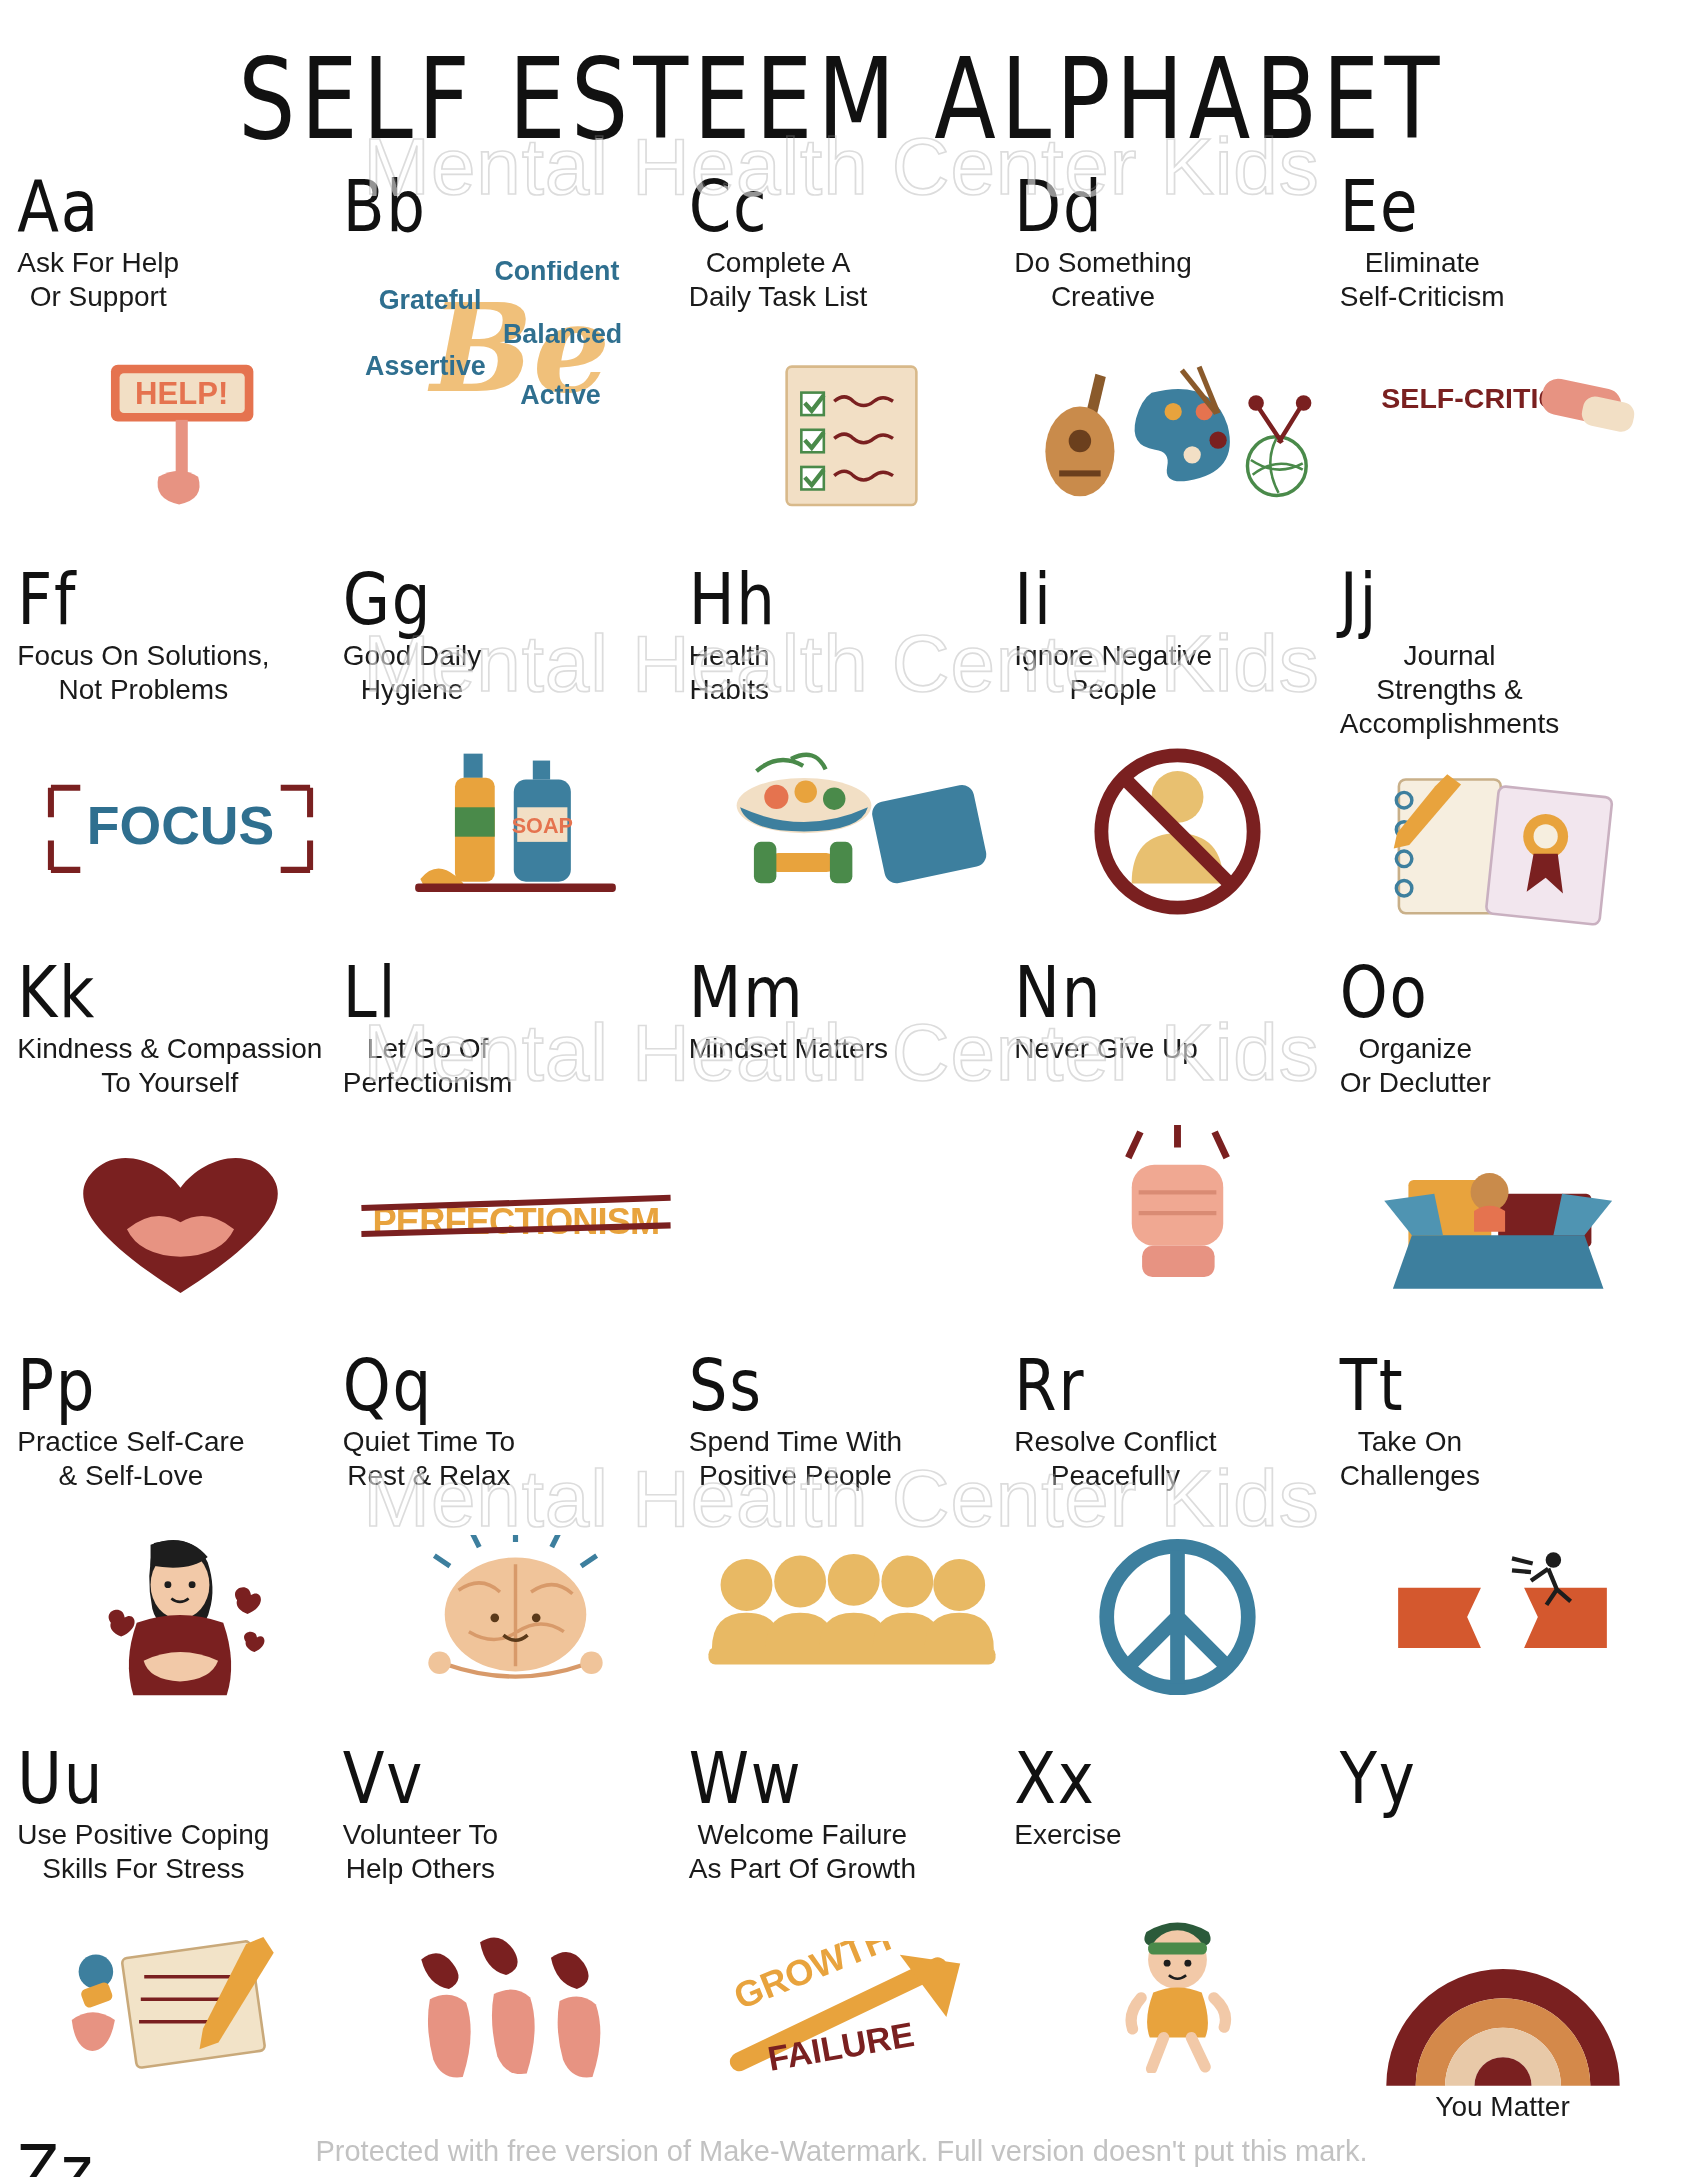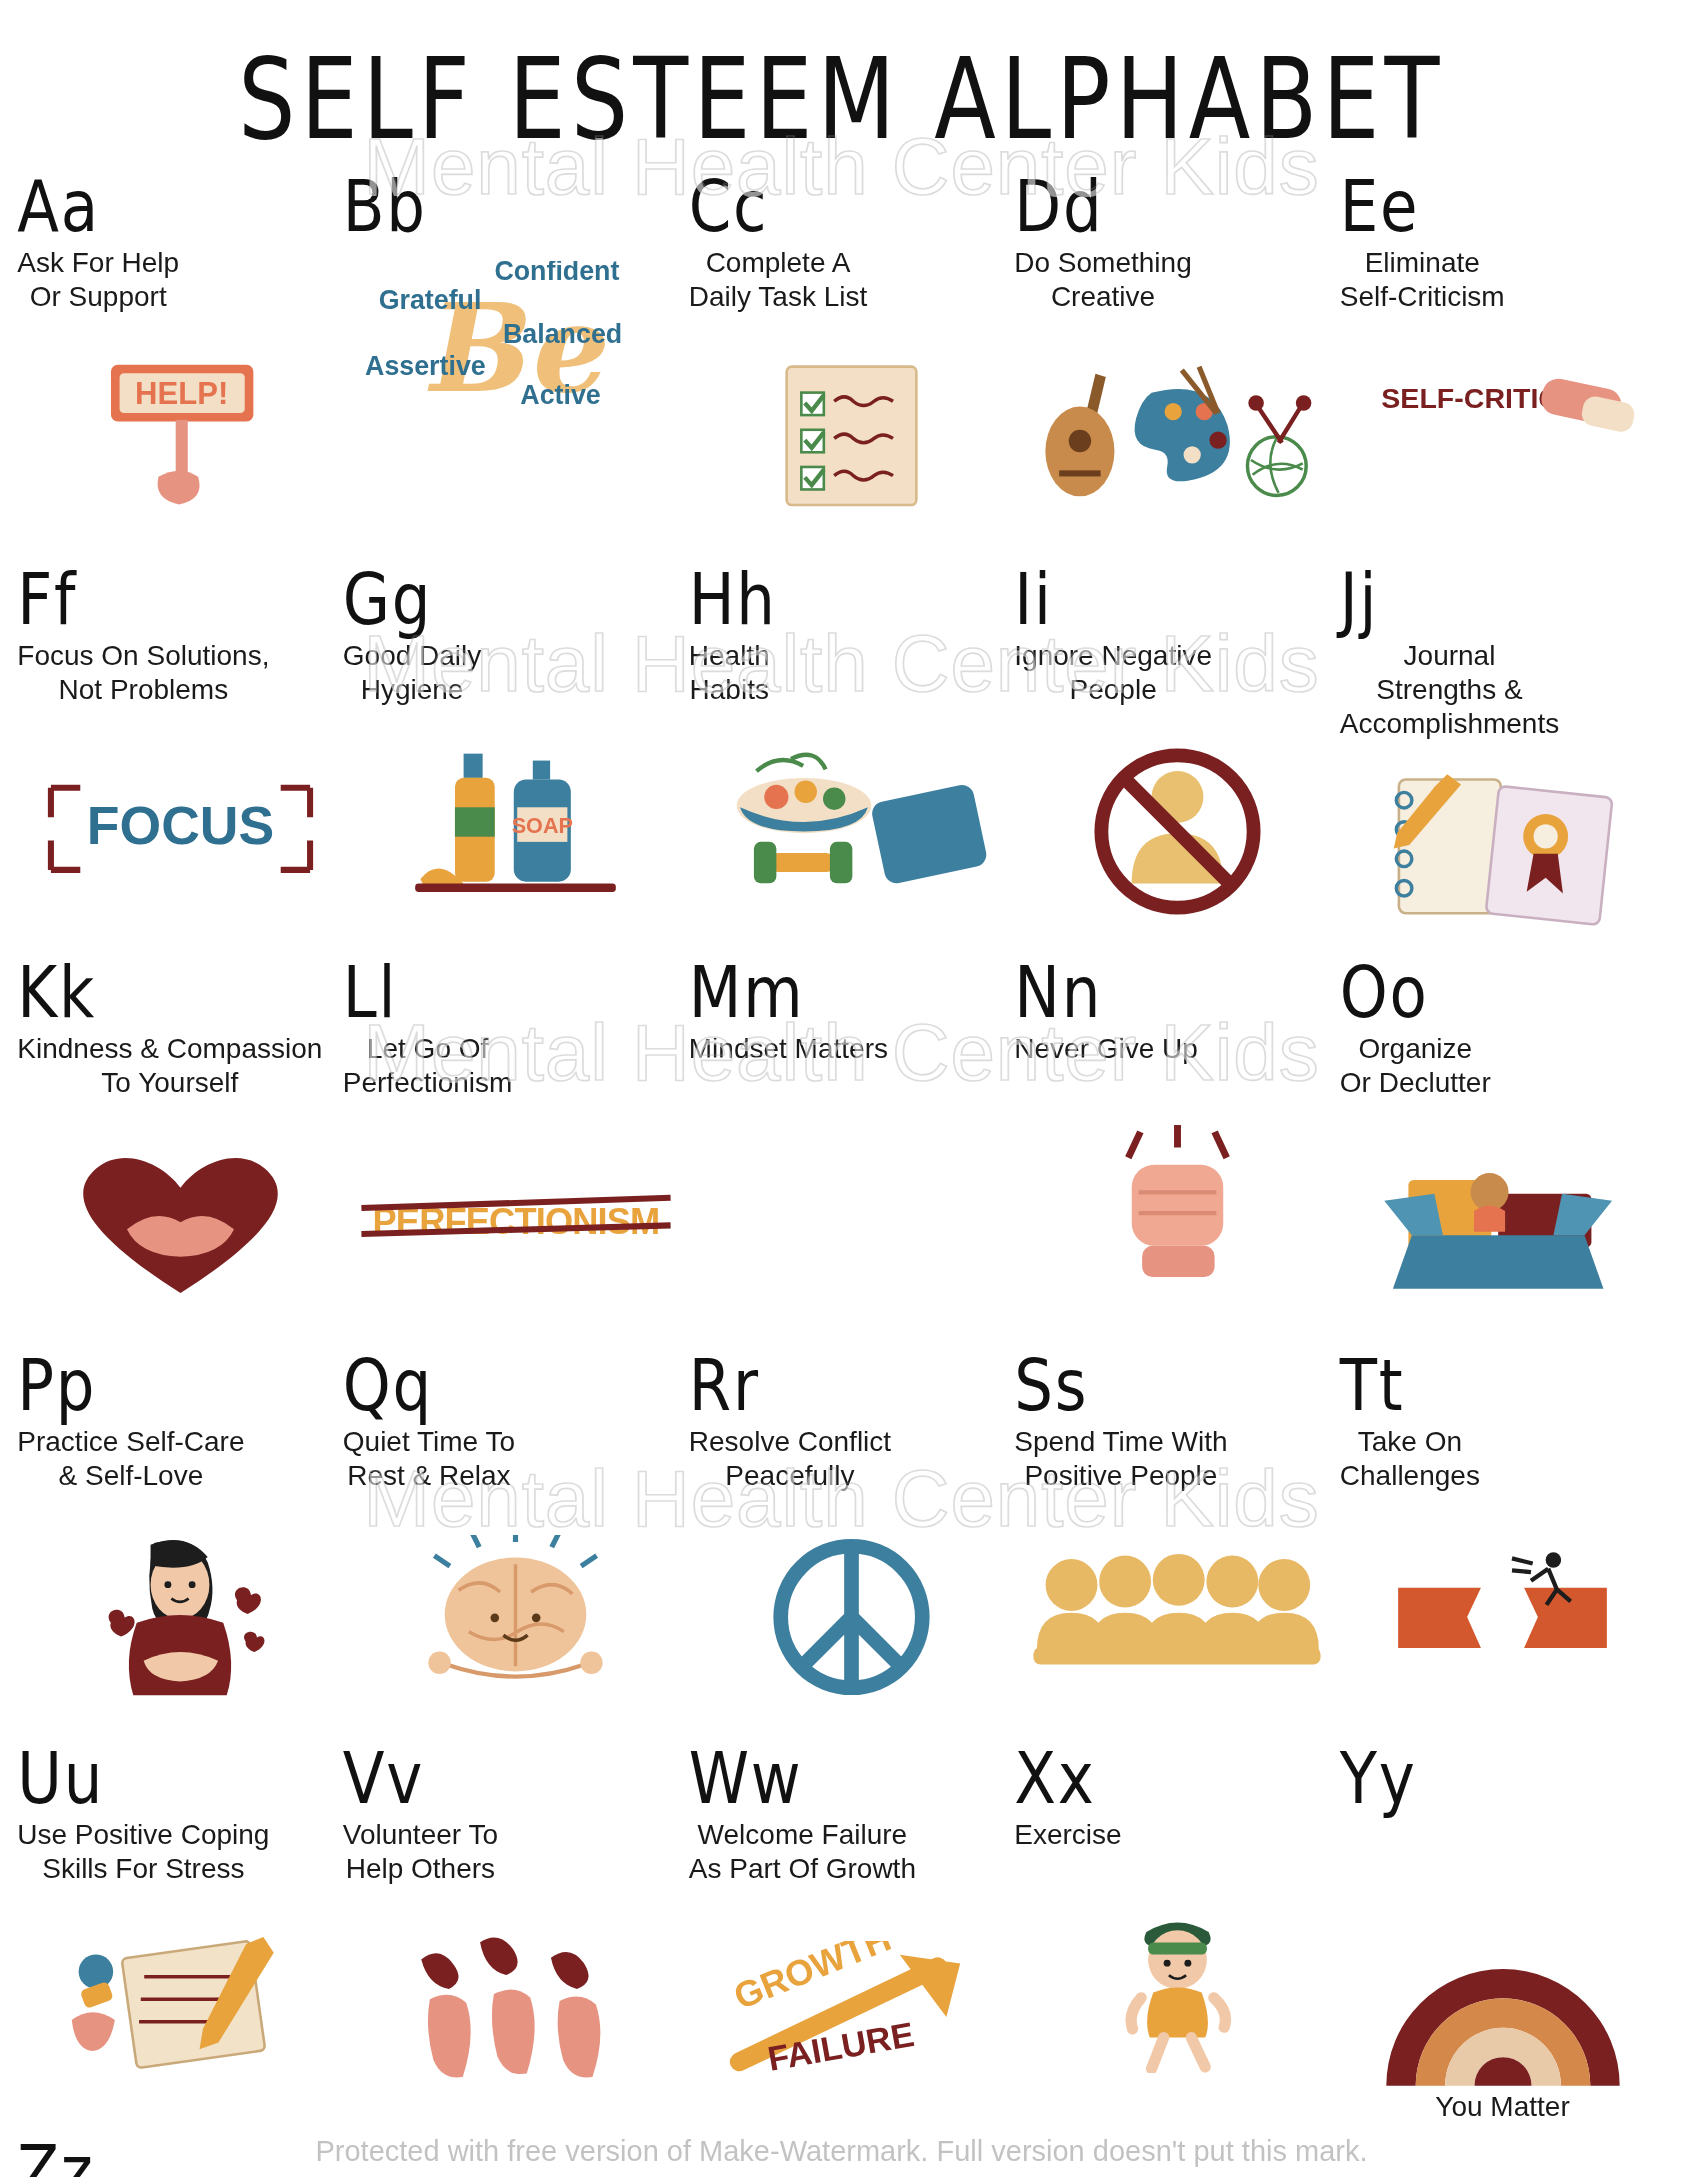--- a/index.html
+++ b/index.html
@@ -376,32 +376,20 @@
       <svg width="259" height="164" viewBox="0 0 300 190">
         <path d="M108 14 l-8 -16 M150 8 v-18 M192 14 l8 -16 M74 36 l-18 -12 M226 36 l18 -12" stroke="#3d7f9e" stroke-width="6"></path>
         <ellipse cx="150" cy="92" rx="82" ry="66" fill="#f0c49a"></ellipse>
         <path d="M84 64 q26 -18 48 2 M168 66 q26 -18 48 2 M96 112 q30 18 56 0 q28 -18 54 0 M150 34 v118" stroke="#d89a6a" stroke-width="4" fill="none"></path>
         <circle cx="126" cy="96" r="5" fill="#5b3a1a"></circle>
         <circle cx="174" cy="96" r="5" fill="#5b3a1a"></circle>
         <path d="M136 116 q14 12 28 0" stroke="#5b3a1a" stroke-width="4" fill="none"></path>
         <path d="M70 150 q80 28 160 0" stroke="#d89a6a" stroke-width="5" fill="none"></path>
         <circle cx="62" cy="148" r="13" fill="#f0c49a"></circle>
         <circle cx="238" cy="148" r="13" fill="#f0c49a"></circle>
-      </svg>
-    </div>
-  </div>
-
-  <div class="cell">
-    <div class="letter">Rr</div>
-    <div class="caption" style="white-space:pre-line">Resolve Conflict
-Peacefully</div>
-    <div class="art">
-      <svg width="173" height="164" viewBox="0 0 200 190">
-        <circle cx="100" cy="95" r="82" fill="none" stroke="#3d7f9e" stroke-width="17"></circle>
-        <path d="M100 18 v154 M100 95 l-54 54 M100 95 l54 54" stroke="#3d7f9e" stroke-width="17"></path>
       </svg>
     </div>
   </div>
 
   <div class="cell">
     <div class="letter">Ss</div>
     <div class="caption" style="white-space:pre-line">Spend Time With
 Positive People</div>
     <div class="art">
       <svg width="294" height="130" viewBox="0 0 340 150">
@@ -416,20 +404,32 @@
             <path d="M194 112 q0 -42 40 -42 q40 0 40 42z"></path>
           <circle cx="294" cy="38" r="30"></circle>
             <path d="M254 112 q0 -42 40 -42 q40 0 40 42z"></path>
         </g>
         <rect x="4" y="110" width="332" height="20" rx="8" fill="#e8b964"></rect>
       </svg>
     </div>
   </div>
 
   <div class="cell">
+    <div class="letter">Rr</div>
+    <div class="caption" style="white-space:pre-line">Resolve Conflict
+Peacefully</div>
+    <div class="art">
+      <svg width="173" height="164" viewBox="0 0 200 190">
+        <circle cx="100" cy="95" r="82" fill="none" stroke="#3d7f9e" stroke-width="17"></circle>
+        <path d="M100 18 v154 M100 95 l-54 54 M100 95 l54 54" stroke="#3d7f9e" stroke-width="17"></path>
+      </svg>
+    </div>
+  </div>
+
+  <div class="cell">
     <div class="letter">Tt</div>
     <div class="caption" style="white-space:pre-line">Take On
 Challenges</div>
     <div class="art">
       <svg width="233" height="138" viewBox="0 0 270 160">
         <path d="M14 46 h96 l-16 34 l16 36 h-96z" fill="#d4582e"></path>
         <path d="M256 46 h-96 l16 34 l-16 36 h96z" fill="#d4582e"></path>
         <circle cx="194" cy="14" r="9" fill="#1d1d1d"></circle>
         <path d="M188 24 l-20 14 M188 24 l10 24 l-12 18 M198 48 l16 14 M170 18 l-24 -6 M168 28 l-22 -2" stroke="#1d1d1d" stroke-width="5" fill="none"></path>
       </svg>

